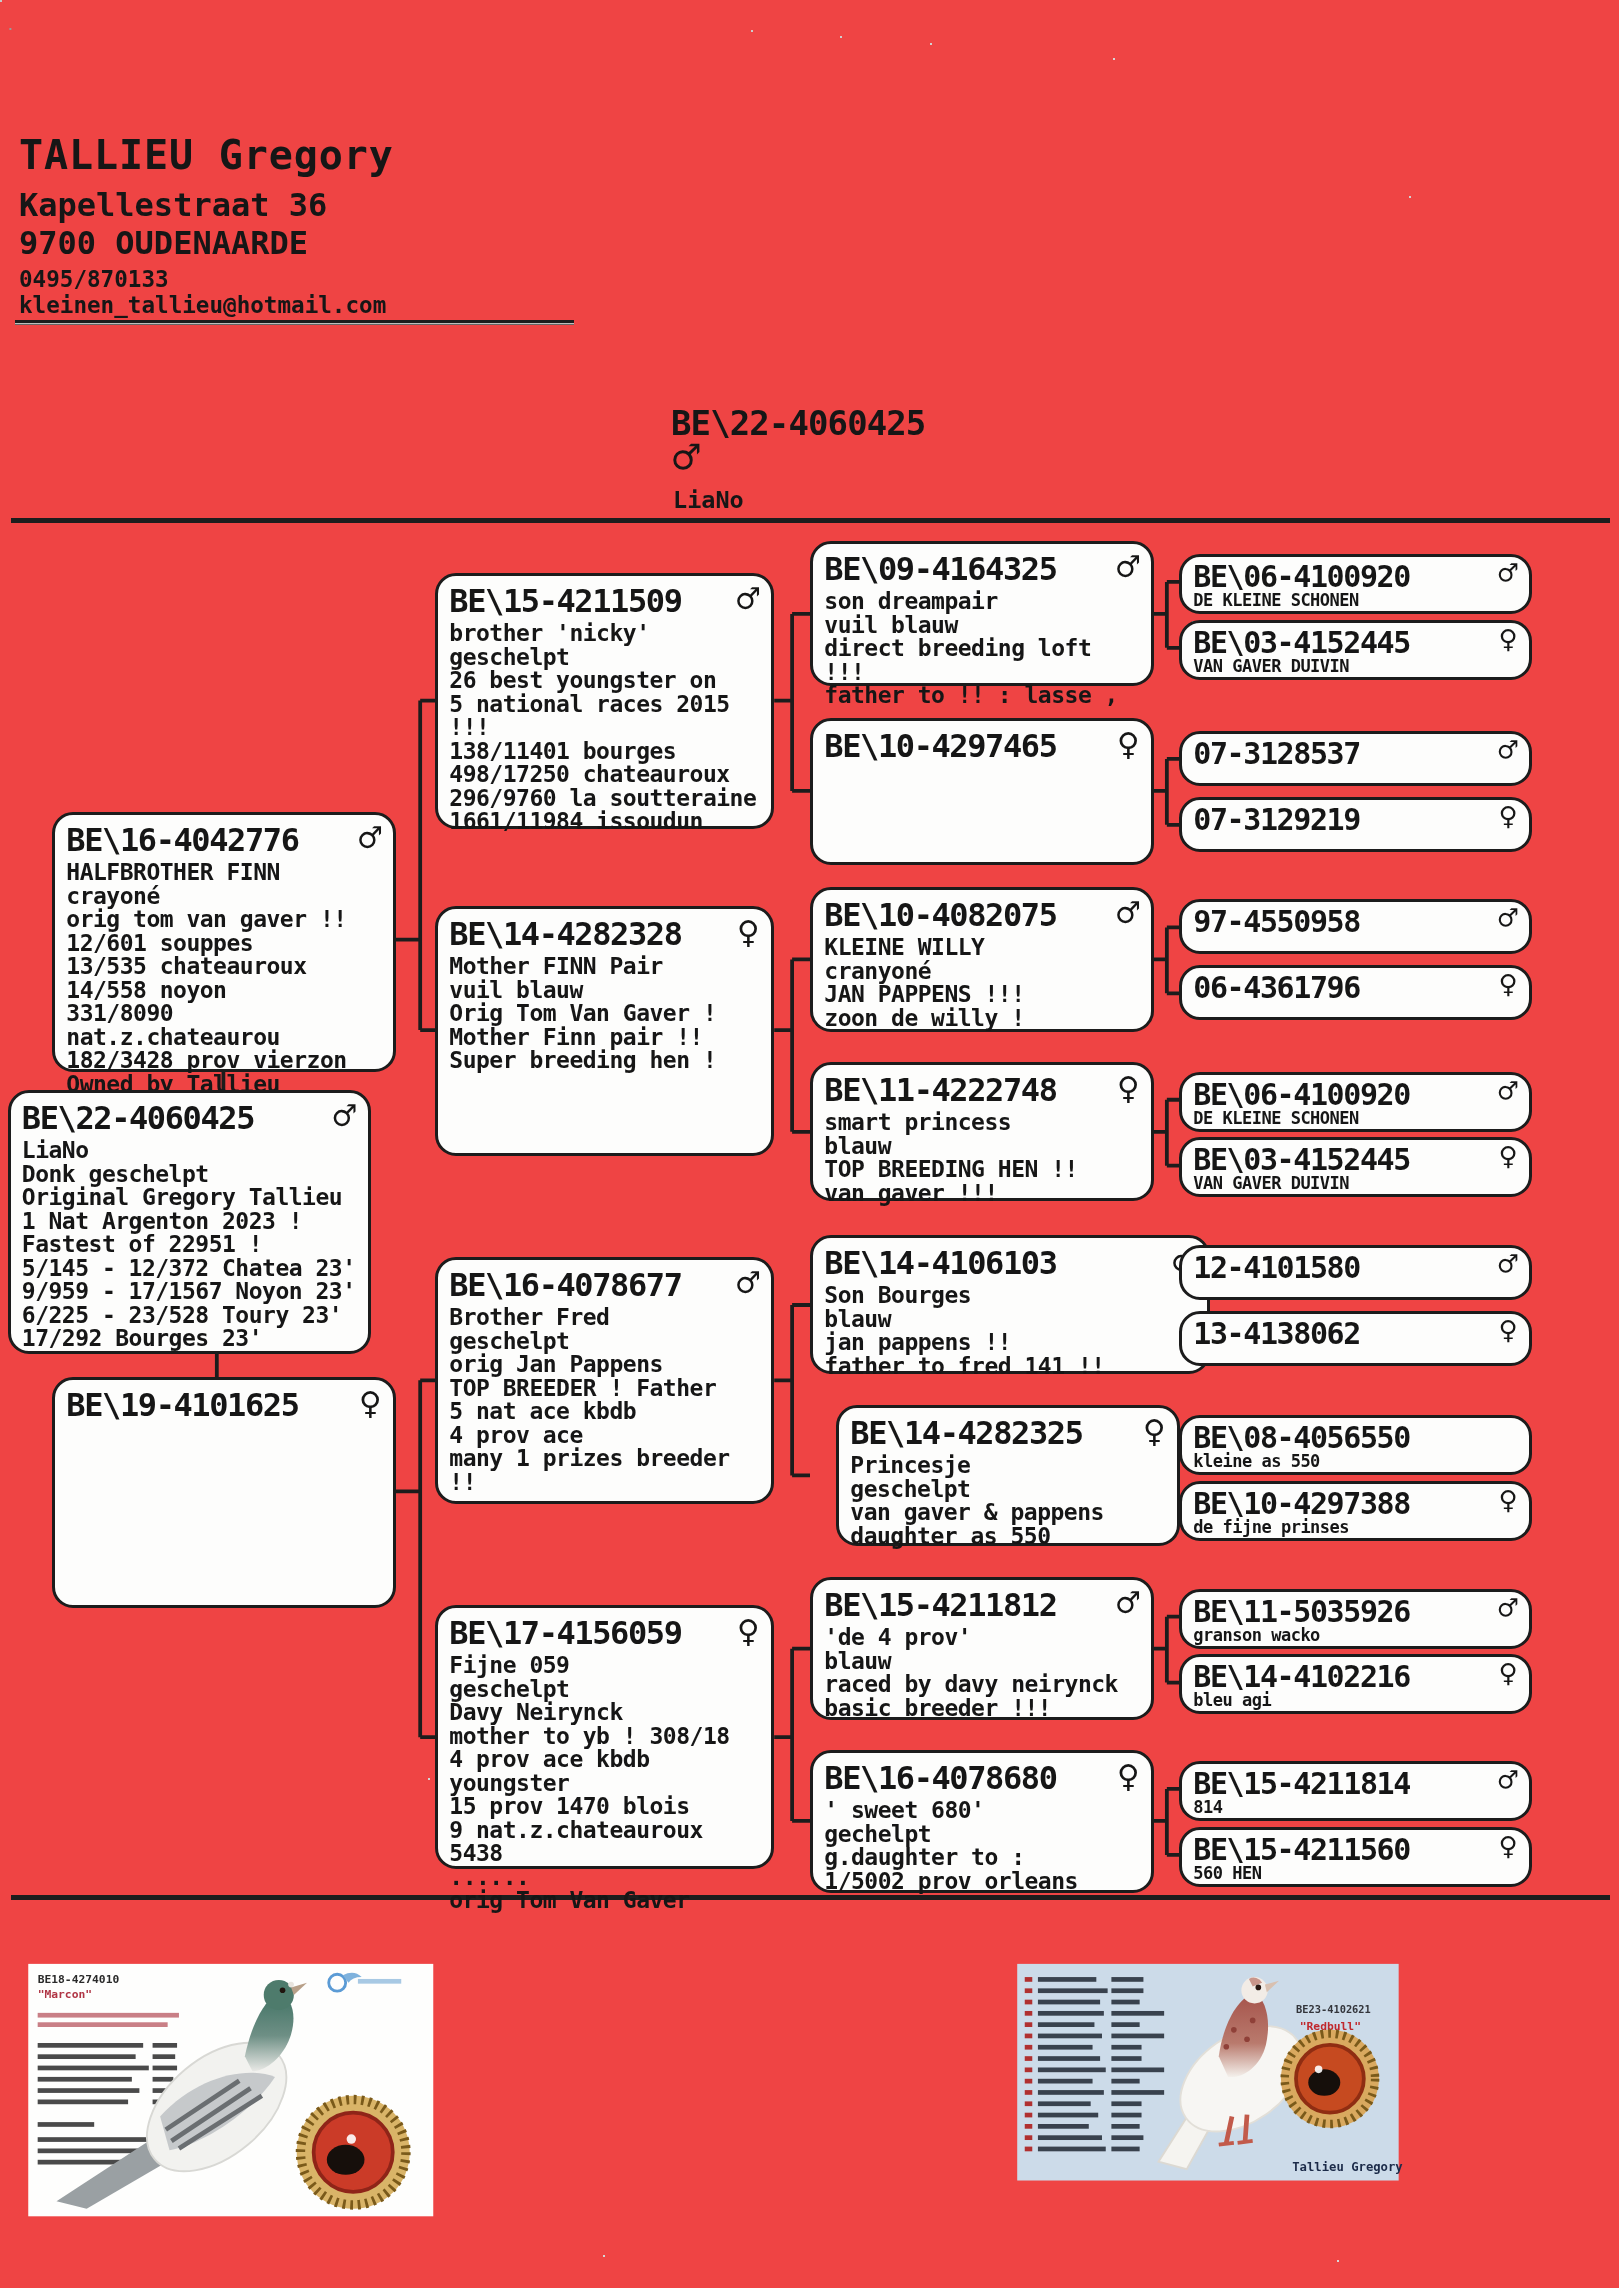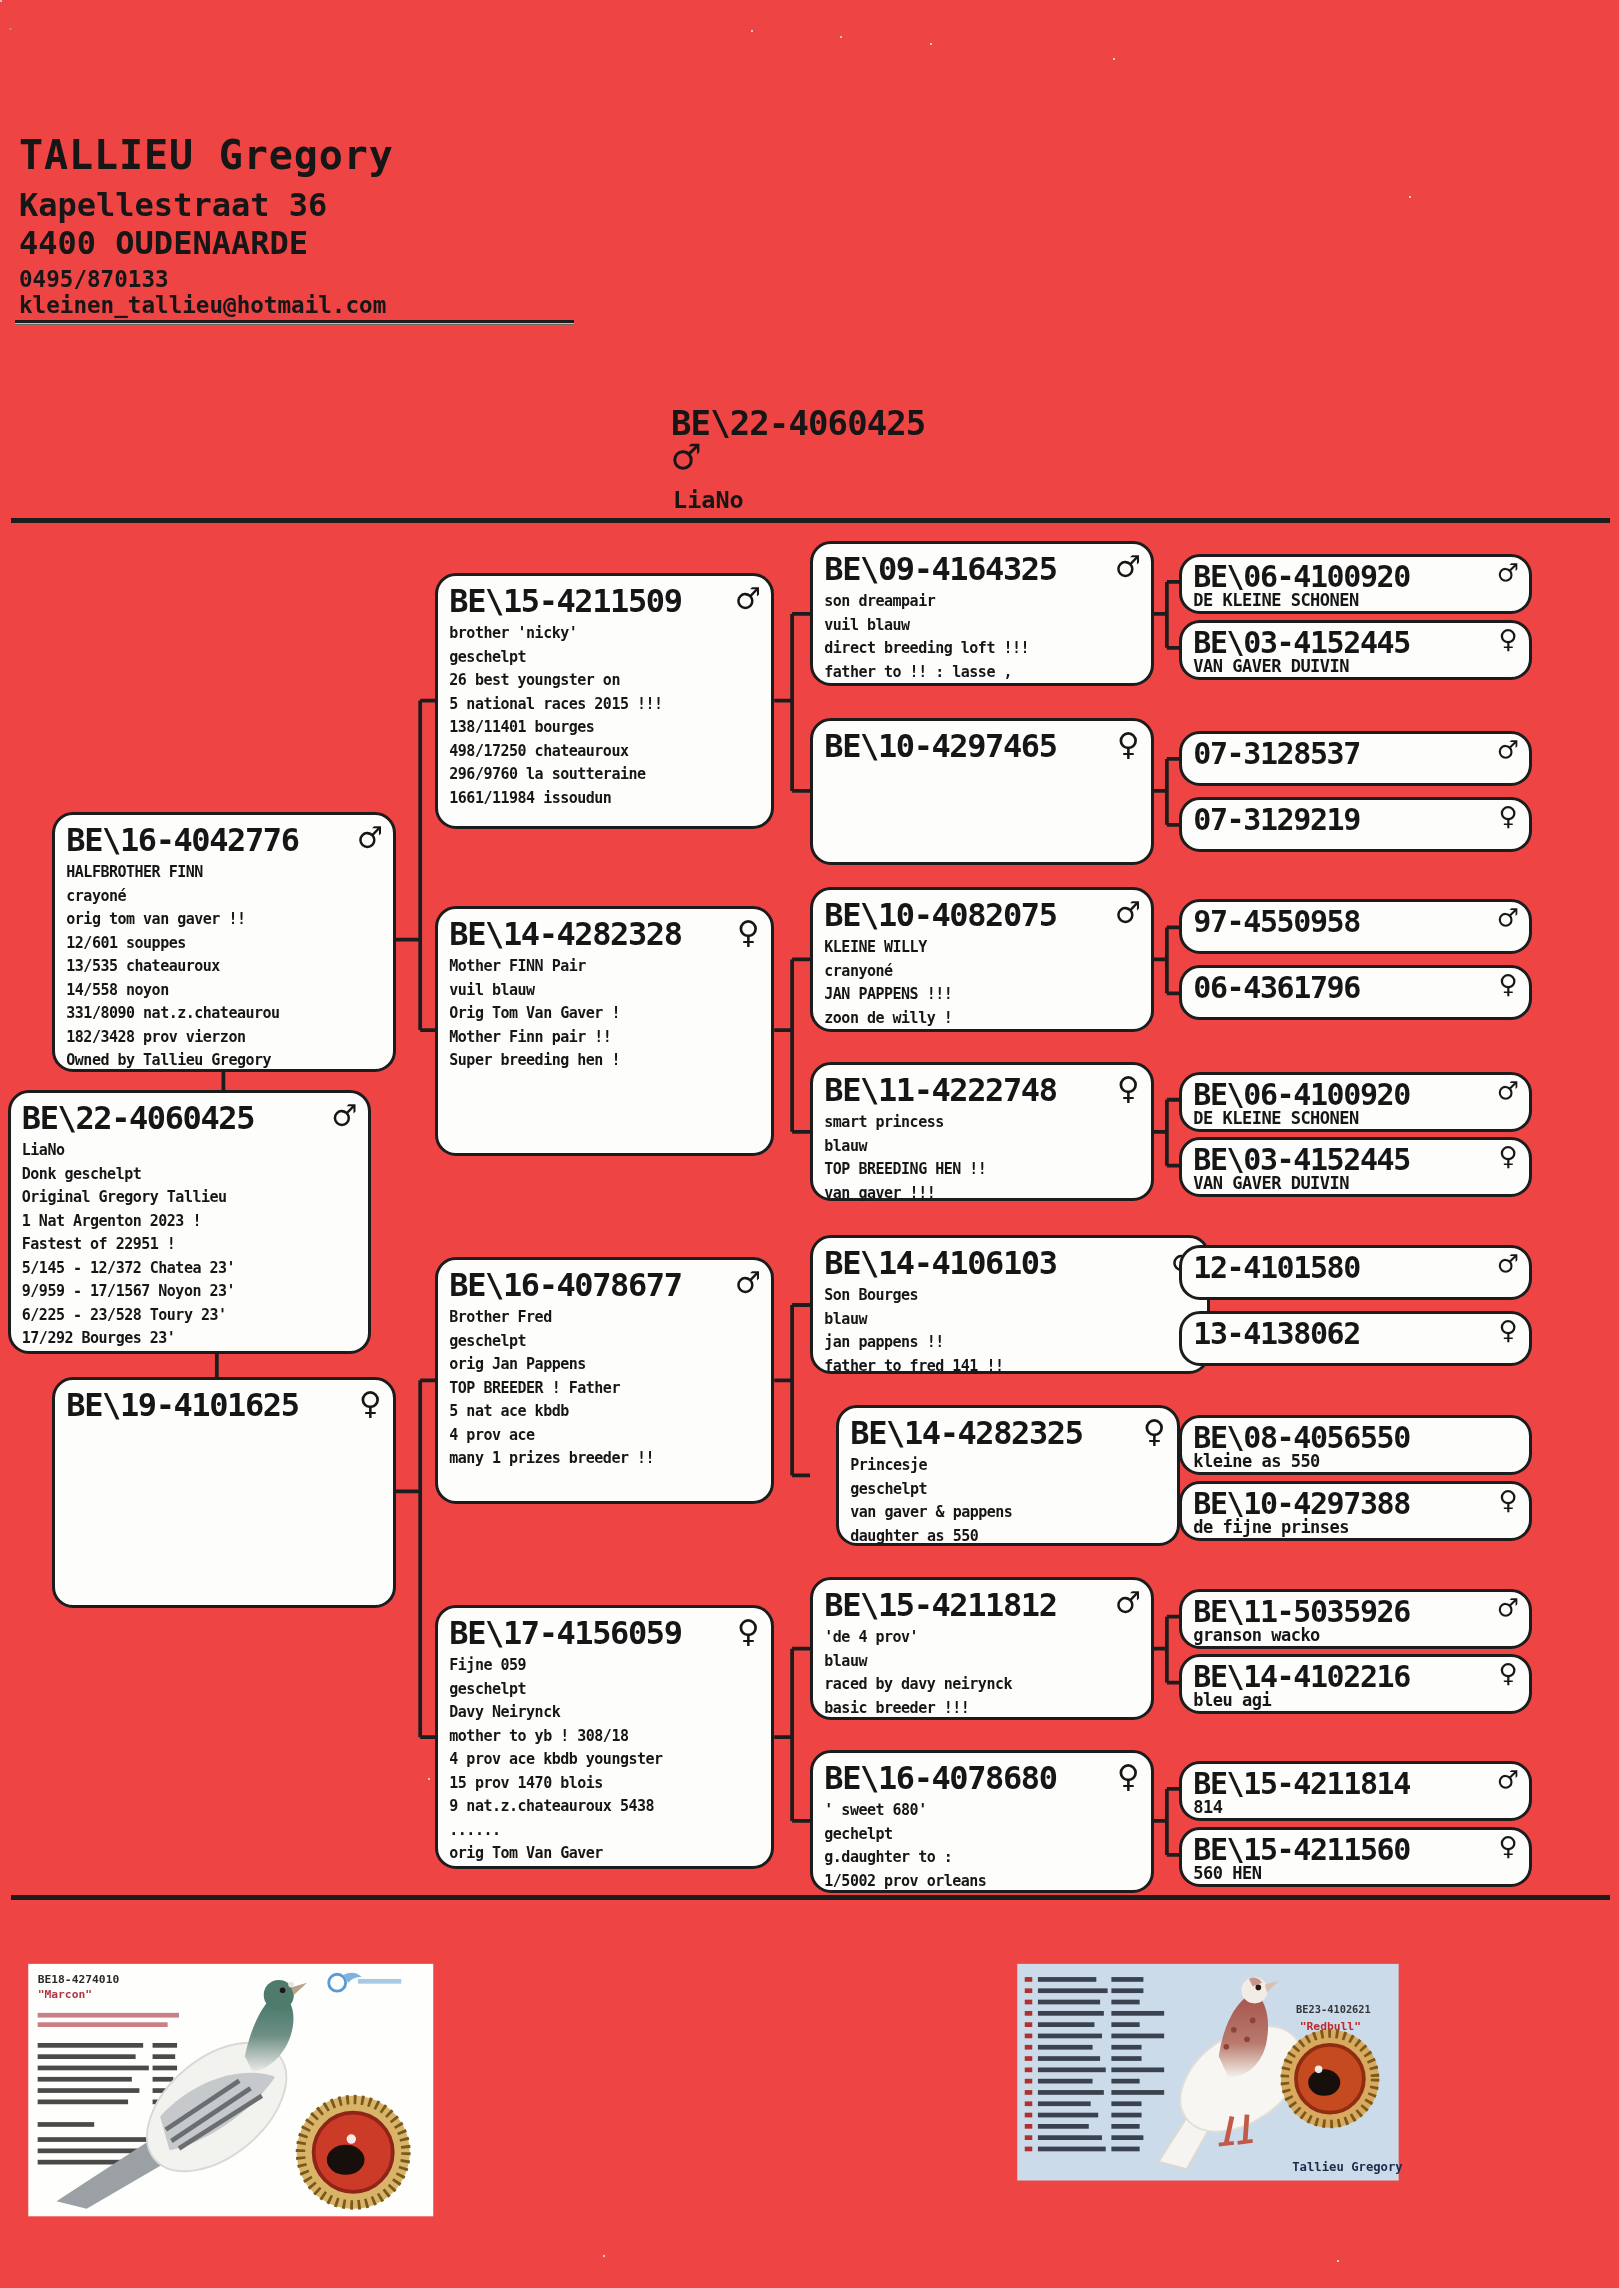--- a/index.html
+++ b/index.html
@@ -23,42 +23,42 @@
   .title-name{position:absolute;left:673px;top:486px;font-size:23.5px;font-weight:700;}
   .rule{position:absolute;height:4.7px;background:#1d1d1d;}
   .rule-top{left:11.3px;top:518px;width:1599px;}
   .rule-bottom{left:11.3px;top:1895px;width:1599px;}
   
   .box{position:absolute;background:#fdfdfc;border:3.8px solid #1c1c1c;border-radius:21px;
        padding:5.6px 11.3px;box-sizing:border-box;}
   .ring-row{display:flex;justify-content:space-between;align-items:flex-start;}
   .ring{font-size:32px;font-weight:700;letter-spacing:-1.4px;white-space:nowrap;}
   .sex{font-size:38px;font-weight:700;line-height:.9;margin-left:3.8px;}
-  .notes{font-size:15px;font-weight:700;line-height:23.5px;letter-spacing:-0.5px;
+  .notes{font-size:23px;font-weight:700;line-height:23.5px;letter-spacing:-0.5px;
          white-space:pre-line;margin-top:2.8px;}
   .mini{padding:1.9px 11.3px;}
   .mini .ring{font-size:30px;}
   .mini .sex{font-size:32px;}
   .mini .name{font-size:17px;font-weight:700;letter-spacing:-0.5px;line-height:18px;margin-top:-2.8px;white-space:nowrap;}
   .connectors{position:absolute;left:0;top:0;}
   .speckles{position:absolute;left:0;top:0;width:1.9px;height:1.9px;background:#c8c8c8;
     box-shadow:840px 36px #cfcfcf,1113px 58px #d6d6d6,751px 30px #cdcdcd,1409px 196px #d2d2d2,
     301px 1117px #d0d0d0,1192px 621px #d6d6d6,428px 1778px #d4d4d4,930px 43px #d2d2d2,
     9.4px 28px #9a9a9a,603px 2255px #d5d5d5,1337px 2260px #d8d8d8;}
 </style>
 </head>
 <body>
 
 <div class="page">
 
   <div class="speckles"></div>
 
   <div class="hline owner-name">TALLIEU Gregory</div>
   <div class="hline owner-street">Kapellestraat 36</div>
-  <div class="hline owner-city">4400 OUDENAARDE</div>
+  <div class="hline owner-city">9700 OUDENAARDE</div>
   <div class="hline owner-phone">0495/870133</div>
   <div class="hline owner-email">kleinen_tallieu@hotmail.com</div>
   <div class="email-rule"></div>
 
   <div class="title-ring">BE\22-4060425</div>
   <div class="title-sex">♂</div>
   <div class="title-name">LiaNo</div>
   <div class="rule rule-top"></div>
   <div class="rule rule-bottom"></div>
 

